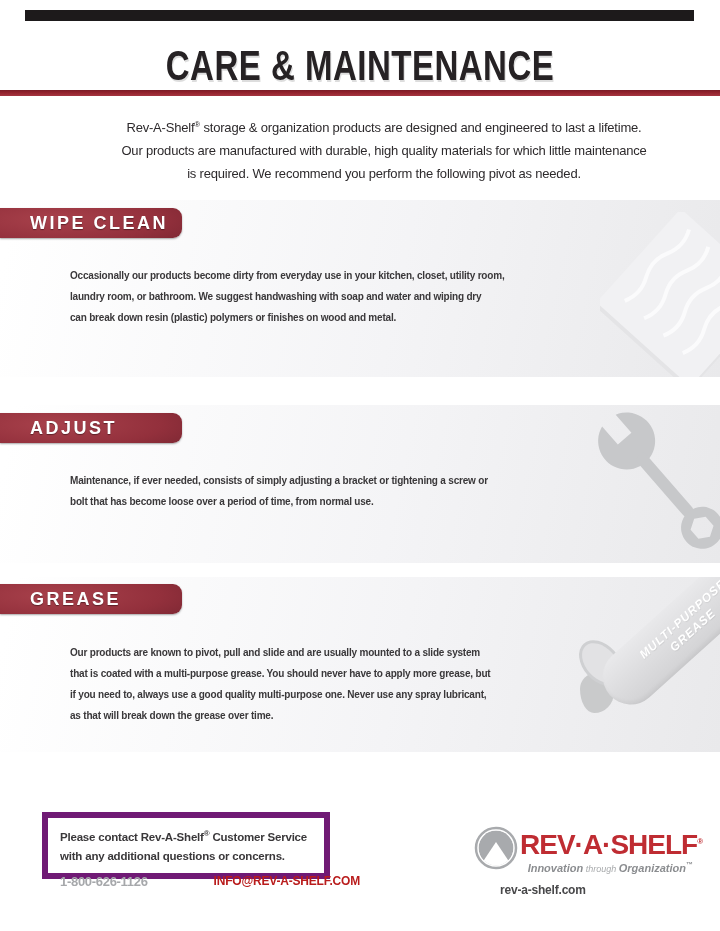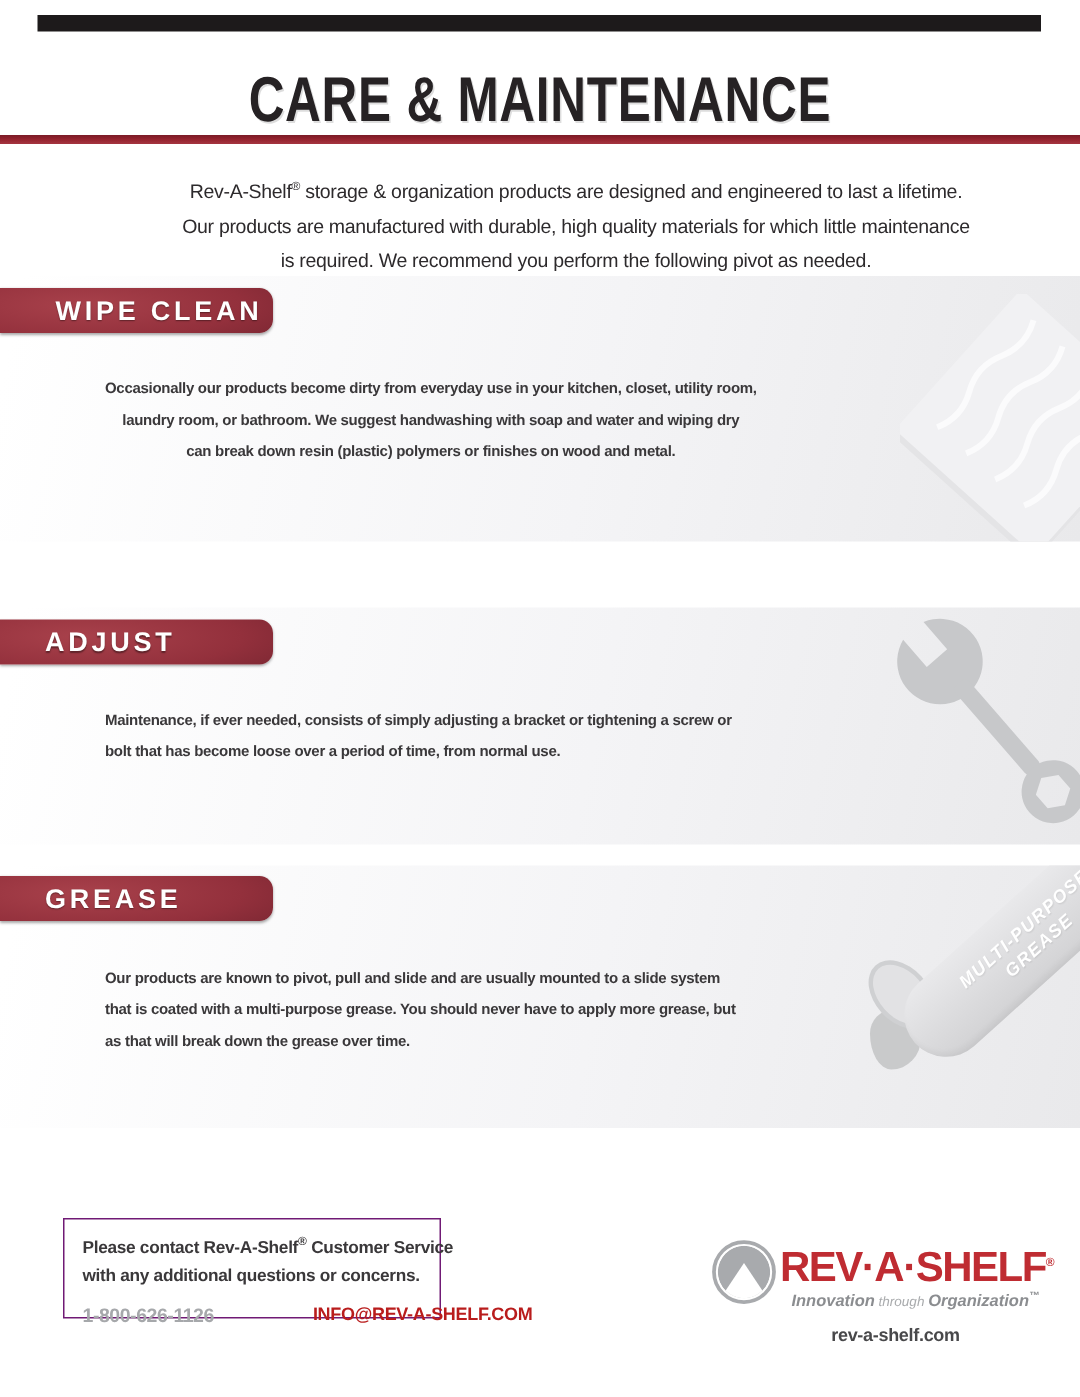--- a/index.html
+++ b/index.html
@@ -14,21 +14,21 @@
          text-shadow:1px 1px 0 rgba(120,120,120,.25);}
   .red-rule{position:absolute;left:0;top:90px;width:720px;height:6px;
             background:linear-gradient(to bottom,#7a1b26 0%,#93222d 45%,#a53540 100%);}
   
   .intro{position:absolute;left:0;top:116px;width:720px;text-align:center;
          font-size:13px;line-height:23px;color:#2d2a2c;font-weight:400;letter-spacing:-.2px;margin-left:24px;}
   .intro sup,.sup{font-size:8px;vertical-align:super;line-height:0;}
   
   .panel{position:absolute;left:0;width:720px;overflow:hidden;
          background:linear-gradient(102deg,#ffffff 2%,#f4f4f6 55%,#e9e9eb 100%);}
-  .p1{top:184px;height:177px;text-align:center;}
+  .p1{top:200px;height:177px;}
   .p2{top:405px;height:158px;}
   .p3{top:577px;height:175px;}
   .banner{position:absolute;left:0;width:182px;height:30px;border-radius:0 9px 9px 0;
           background:radial-gradient(130% 170% at 30% 38%,#a8414b 0%,#93303c 45%,#5e1b26 100%);
           box-shadow:0 1px 2px rgba(0,0,0,.35);}
   .p1 .banner{top:8px;} .p2 .banner{top:8px;} .p3 .banner{top:7px;}
   .banner span{display:block;padding-left:30px;line-height:30px;color:#ffffff;
                font-size:18px;font-weight:800;letter-spacing:2.5px;white-space:nowrap;
                text-shadow:0 1px 1px rgba(0,0,0,.4);}
   .body-text{position:absolute;left:70px;top:65px;font-size:10px;font-weight:700;
@@ -44,38 +44,38 @@
         transform:rotate(-42deg);display:flex;flex-direction:column;justify-content:center;
         align-items:center;box-shadow:inset 0 -3px 4px rgba(0,0,0,.05);}
   .tube-open{position:absolute;left:583px;top:60px;width:30px;height:46px;border-radius:50%;
              background:#e2e2e4;border:3px solid #cfd0d2;transform:rotate(-42deg);}
   .tube-blob{position:absolute;left:580px;top:96px;width:34px;height:40px;background:#c9cacb;
              border-radius:46% 54% 58% 42%/40% 48% 52% 60%;}
   .tube-label{color:#ffffff;font-style:italic;font-weight:800;letter-spacing:1px;
               text-align:center;line-height:15px;font-size:12px;
               text-shadow:0 1px 1px rgba(0,0,0,.08);}
   
-  .contact-box{position:absolute;left:42px;top:812px;width:252px;height:67px;
-               border:1px solid #701a75;background:#ffffff;box-sizing:border-box;
+  .contact-box{position:absolute;left:42px;top:812px;width:288px;height:67px;
+               border:6px solid #701a75;background:#ffffff;box-sizing:border-box;
                padding:10px 12px 0 12px;}
   .contact-line{font-size:11.5px;font-weight:700;letter-spacing:-.2px;line-height:19px;
                 color:#3a383a;white-space:nowrap;}
   .contact-row{display:flex;align-items:center;margin-top:5px;white-space:nowrap;gap:24px;}
   .phone{font-size:13px;font-weight:700;color:#a6a8ab;letter-spacing:-.3px;}
   .v-divider{width:2px;height:20px;background:#c1534b;margin:0 9px;}
   .email{font-size:12px;font-weight:700;color:#b91c1c;letter-spacing:-.2px;}
   .logo-circle{position:absolute;left:474px;top:826px;}
   .logo-word{position:absolute;left:520px;top:831px;font-size:28px;font-weight:900;
              letter-spacing:-1px;color:#bf2c32;white-space:nowrap;line-height:28px;}
   .logo-word .sup{font-size:8px;}
   .tagline{position:absolute;left:430px;top:861px;width:263px;text-align:right;
            color:#8b8d90;font-size:11px;font-style:italic;font-weight:700;white-space:nowrap;}
   .tagline .through{font-size:9px;font-weight:400;color:#a9abad;}
   .tagline .tm{font-size:7px;vertical-align:super;}
-  .website{position:absolute;left:500px;top:883px;width:194px;text-align:center;
+  .website{position:absolute;left:500px;top:883px;width:194px;text-align:left;
            font-size:12px;font-weight:700;color:#48484a;letter-spacing:-.2px;}
 </style>
 </head>
 <body>
 
 <div id="page">
 
   <div class="top-bar"></div>
 
   <h1 class="title" style="margin:0;">CARE &amp; MAINTENANCE</h1>
@@ -135,20 +135,21 @@
         <div>MULTI-PURPOSE</div>
         <div>GREASE</div>
       </div>
     </div>
     <div class="banner">
       <span>GREASE</span>
     </div>
     <div class="body-text">
       <div class="bl">Our products are known to pivot, pull and slide and are usually mounted to a slide system</div>
       <div class="bl">that is coated with a multi-purpose grease. You should never have to apply more grease, but</div>
+      <div class="bl">if you need to, always use a good quality multi-purpose one. Never use any spray lubricant,</div>
       <div class="bl">as that will break down the grease over time.</div>
     </div>
   </section>
 
   <div class="contact-box">
     <div class="contact-line"><span>Please contact Rev-A-Shelf</span><span class="sup">®</span><span> Customer Service</span></div>
     <div class="contact-line">with any additional questions or concerns.</div>
     <div class="contact-row">
       <span class="phone">1-800-626-1126</span>
       <span class="v-divider"></span>

